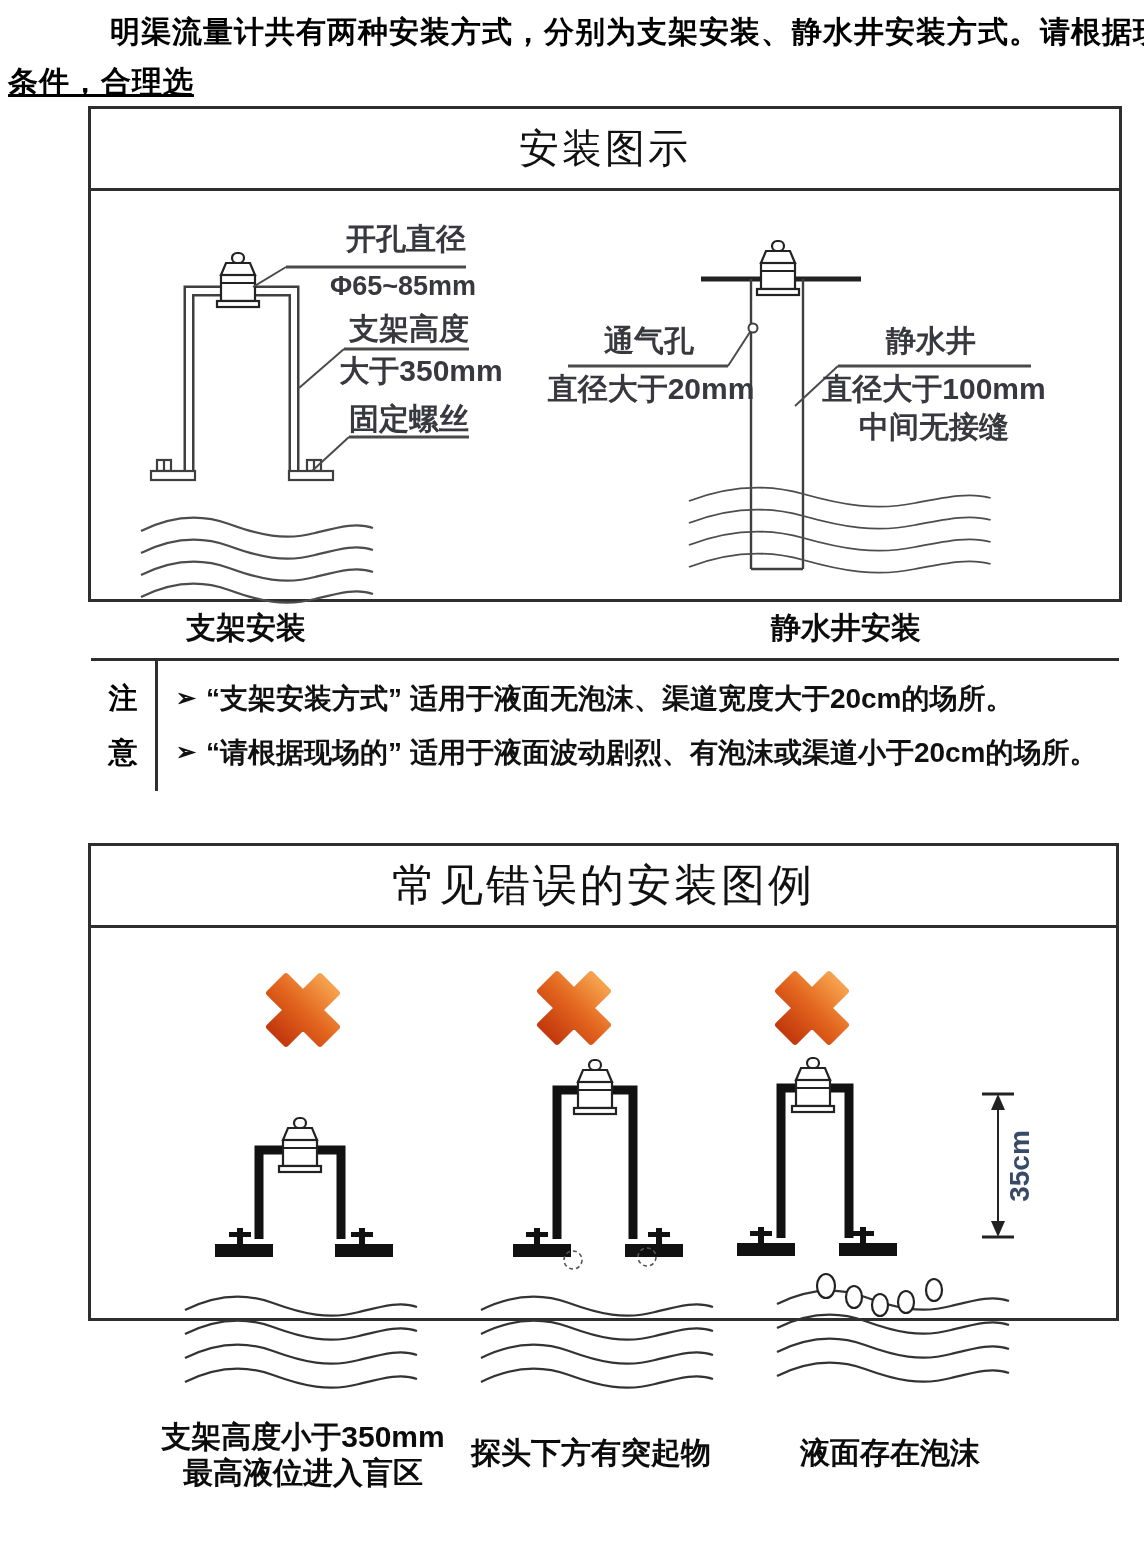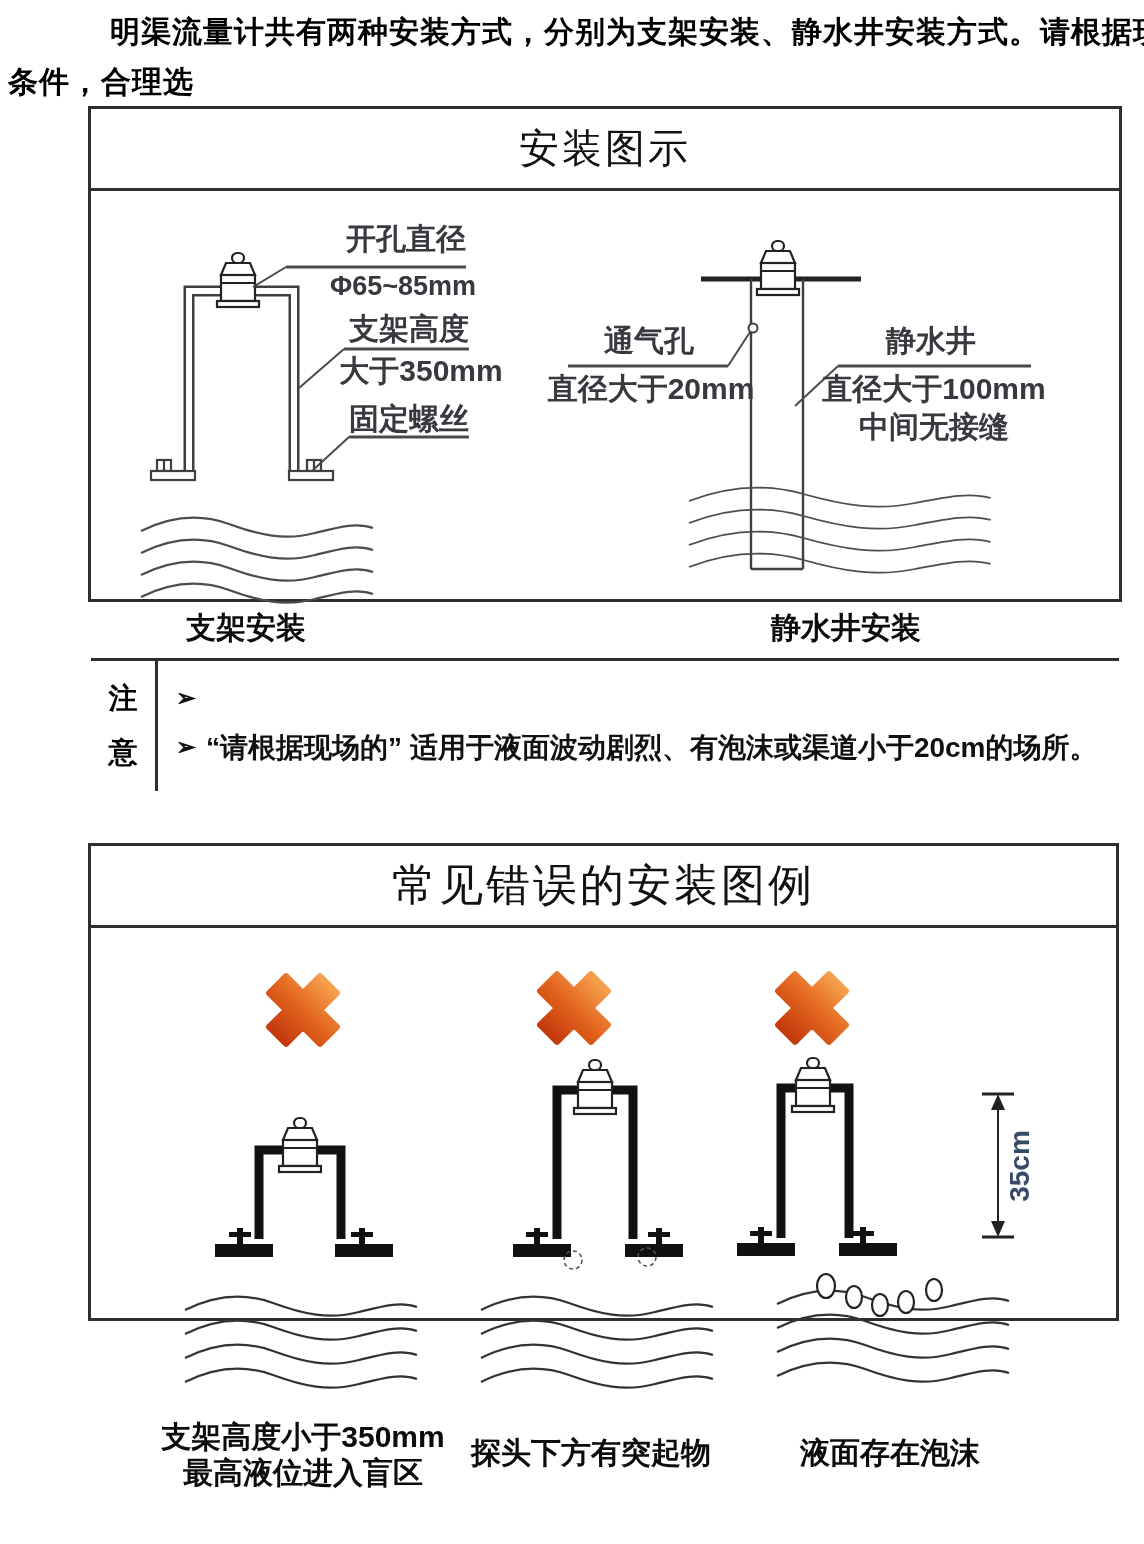--- a/index.html
+++ b/index.html
@@ -1,20 +1,20 @@
 <!DOCTYPE html>
 <html><head>
 <meta charset="utf-8">
 <style>
   html,body{margin:0;padding:0;}
   body{width:1144px;height:1544px;background:#ffffff;font-family:"Liberation Sans",sans-serif;}
   .page{position:relative;width:1144px;height:1544px;overflow:hidden;background:#fff;color:#000;}
   .intro-line{position:absolute;white-space:nowrap;font-weight:bold;font-size:30px;color:#000;letter-spacing:1px;}
   .intro-line.l1{left:110px;top:12px;}
-  .intro-line.l2{left:8px;top:62px;}
+  .intro-line.l2{left:8px;top:62px;text-decoration:underline;}
   .dbox{position:absolute;left:88px;border:3px solid #2e2e2e;background:#fff;box-sizing:border-box;}
   .dbox.box1{top:106px;width:1034px;height:496px;}
   .dbox.box2{top:843px;width:1031px;height:478px;}
   .dbox-title{height:79px;border-bottom:3px solid #2e2e2e;display:flex;align-items:center;justify-content:center;font-size:40px;letter-spacing:3px;color:#111;}
   .box2 .dbox-title{font-size:44px;}
   .dbox-svg{position:absolute;left:0;top:82px;}
   .notes{position:absolute;left:0;top:549px;width:1028px;height:130px;border-top:3px solid #2e2e2e;display:flex;}
   .notes-left{width:64px;border-right:3px solid #2e2e2e;display:flex;flex-direction:column;align-items:center;justify-content:center;gap:14px;font-size:29px;font-weight:bold;}
   .notes-right{flex:1;display:flex;flex-direction:column;justify-content:center;gap:16px;padding-left:18px;}
   .note-row{display:flex;align-items:center;gap:10px;font-size:28px;font-weight:bold;color:#111;white-space:nowrap;}
@@ -116,20 +116,21 @@
     </svg>
 
     <div class="notes">
       <div class="notes-left">
         <span>注</span>
         <span>意</span>
       </div>
       <div class="notes-right">
         <div class="note-row">
           <span class="bullet">➢</span>
+          <span>“支架安装方式” 适用于液面无泡沫、渠道宽度大于20cm的场所。</span>
         </div>
         <div class="note-row">
           <span class="bullet">➢</span>
           <span>“请根据现场的” 适用于液面波动剧烈、有泡沫或渠道小于20cm的场所。</span>
         </div>
       </div>
     </div>
   </div>
 
   <div class="dbox box2">

